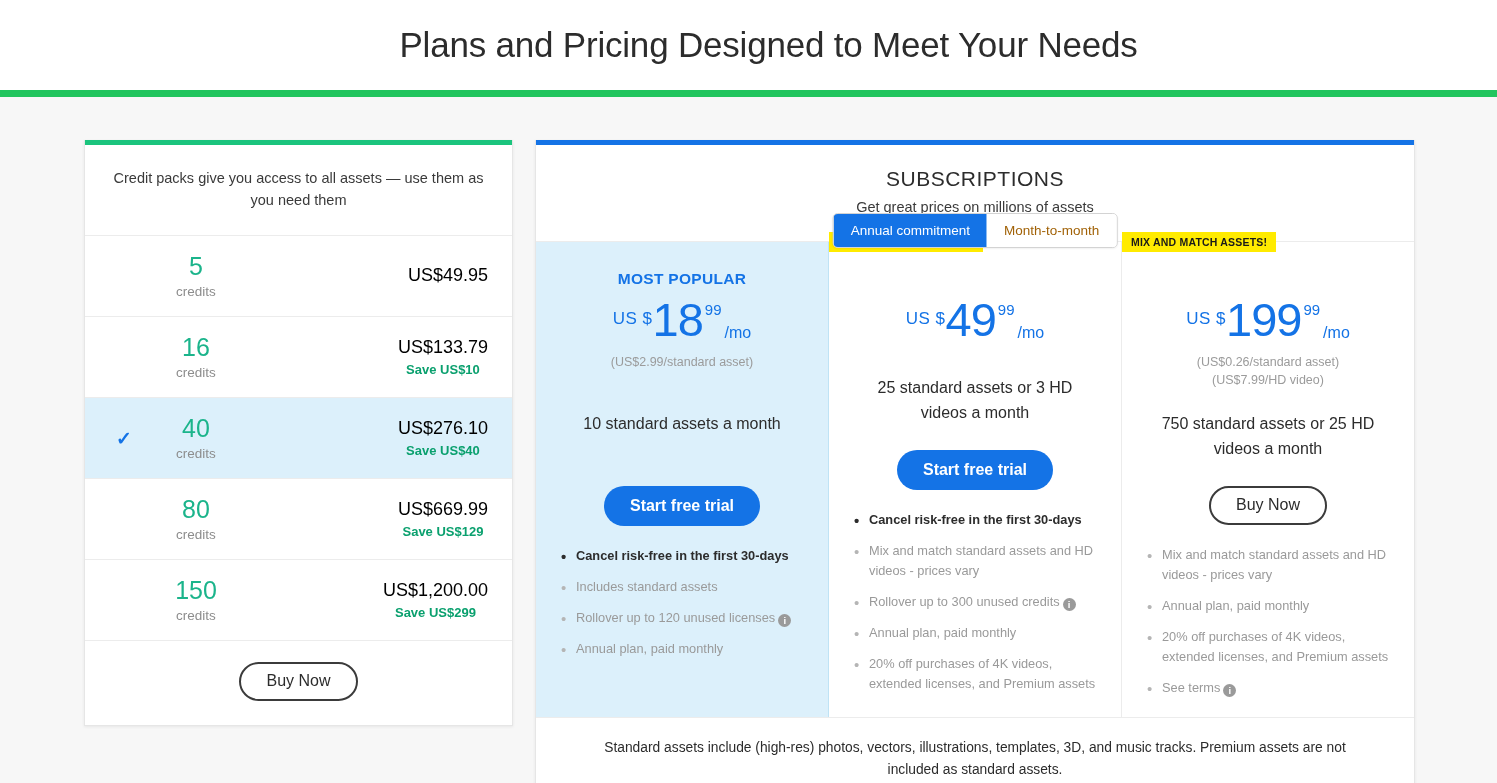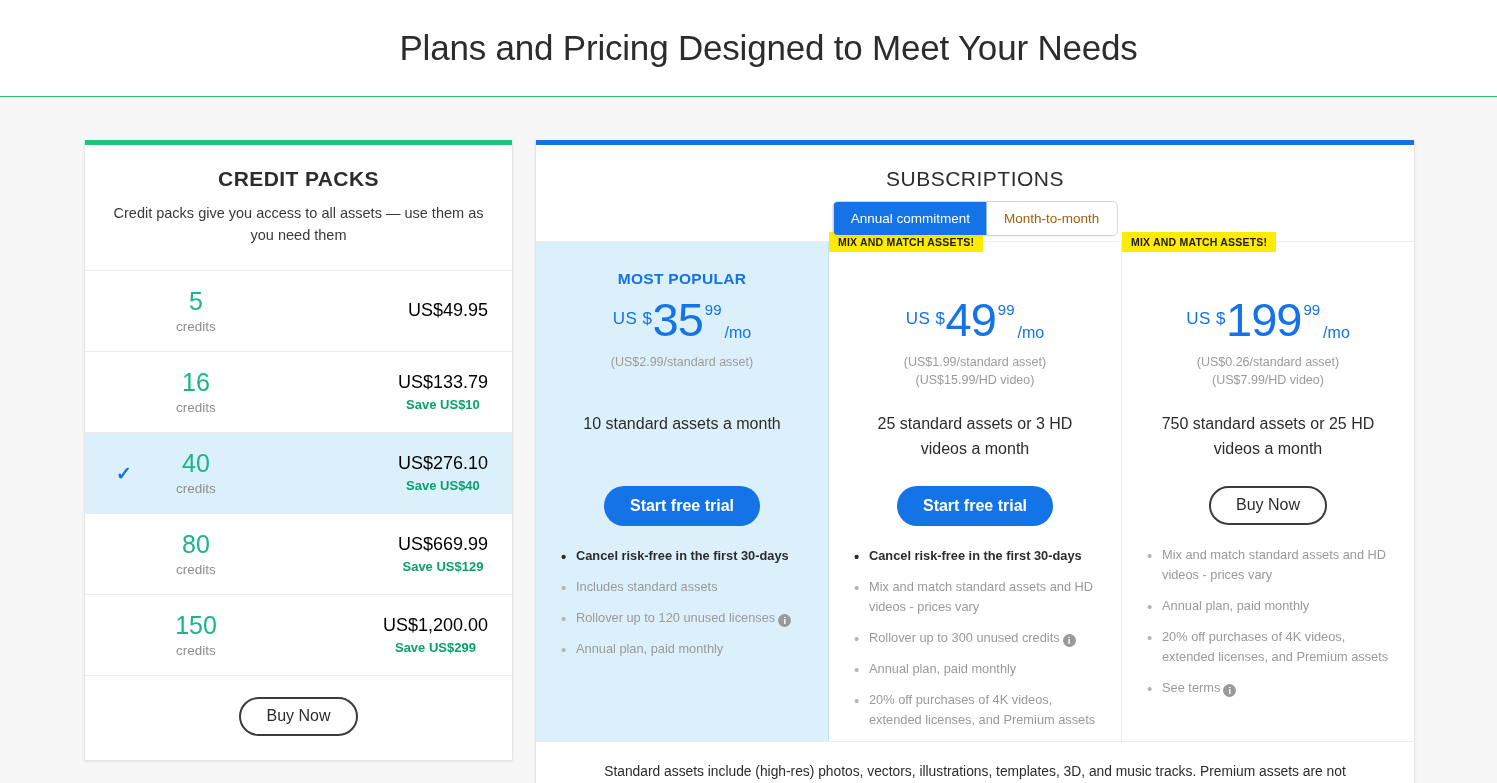--- a/index.html
+++ b/index.html
@@ -14,21 +14,21 @@
     font-family: "Liberation Sans", sans-serif;
     background: #f7f7f7;
     color: #2c2c2c;
     -webkit-font-smoothing: antialiased;
   }
 
   
   .header-band {
     height: 97px;
     background: #ffffff;
-    border-bottom: 1px solid #22c55e;
+    border-bottom: 7px solid #22c55e;
     display: flex;
     align-items: center;
     justify-content: center;
     padding-left: 40px;
   }
   .page-title {
     font-size: 35px;
     font-weight: 400;
     color: #2c2c2c;
     letter-spacing: -0.2px;
@@ -189,21 +189,21 @@
     font-size: 14.5px;
     color: #3a3a3a;
     margin-top: 8px;
   }
 
   
   .toggle-wrap {
     position: absolute;
     left: 50%;
     transform: translateX(-50%);
-    top: 56px;
+    top: 68px;
     display: flex;
     border: 1px solid #d3d3d3;
     border-radius: 5px;
     overflow: hidden;
     background: #fff;
     z-index: 5;
     box-shadow: 0 1px 2px rgba(0,0,0,0.06);
   }
   .toggle-btn {
     font-size: 13.5px;
@@ -396,21 +396,20 @@
 <div class="header-band">
   <h1 class="page-title">Plans and Pricing Designed to Meet Your Needs</h1>
 </div>
 
 <div class="stage">
 
   <section class="credit-card">
     <div class="credit-accent"></div>
 
     <div class="credit-head">
-      <div class="credit-title">CREDIT PACKS</div>
       <div class="credit-sub">Credit packs give you access to all assets — use them as you need them</div>
     </div>
 
     <div id="credit-rows">
         <div class="credit-row">
           <div class="row-check hidden">✓</div>
           <div class="row-credits">
             <div class="credits-num">5</div>
             <div class="credits-label">credits</div>
           </div>
@@ -480,21 +479,21 @@
           <button class="toggle-btn active">Annual commitment</button>
           <button class="toggle-btn">Month-to-month</button>
         </div>
     </div>
 
     <div class="plans" id="plan-grid">
         <div class="plan highlight">
           <div class="plan-badge-pop">MOST POPULAR</div>
           <div class="price-block"><div class="price-line">
               <span class="cur">US $</span>
-              <span class="amt">35</span>
+              <span class="amt">18</span>
               <span class="cents">99</span>
               <span class="per">/mo</span>
             </div></div>
           <div class="unit-prices">
             <div class="unit-line">(US$2.99/standard asset)</div>
           </div>
           <div class="plan-desc">10 standard assets a month</div>
           <div class="cta-wrap"><button class="btn-primary">Start free trial</button></div>
           <ul class="features">
             <li class="feat bold"><span>Cancel risk-free in the first 30-days</span></li>
@@ -505,24 +504,20 @@
         </div>
         <div class="plan">
           <div class="ribbon">MIX AND MATCH ASSETS!</div>
           <div class="plan-badge-pop"></div>
           <div class="price-block"><div class="price-line">
               <span class="cur">US $</span>
               <span class="amt">49</span>
               <span class="cents">99</span>
               <span class="per">/mo</span>
             </div></div>
-          <div class="unit-prices">
-            <div class="unit-line">(US$1.99/standard asset)</div>
-            <div class="unit-line">(US$15.99/HD video)</div>
-          </div>
           <div class="plan-desc">25 standard assets or 3 HD videos a month</div>
           <div class="cta-wrap"><button class="btn-primary">Start free trial</button></div>
           <ul class="features">
             <li class="feat bold"><span>Cancel risk-free in the first 30-days</span></li>
             <li class="feat"><span>Mix and match standard assets and HD videos - prices vary</span></li>
             <li class="feat"><span>Rollover up to 300 unused credits</span><i class="info-icon">i</i></li>
             <li class="feat"><span>Annual plan, paid monthly</span></li>
             <li class="feat"><span>20% off purchases of 4K videos, extended licenses, and Premium assets</span></li>
           </ul>
         </div>

